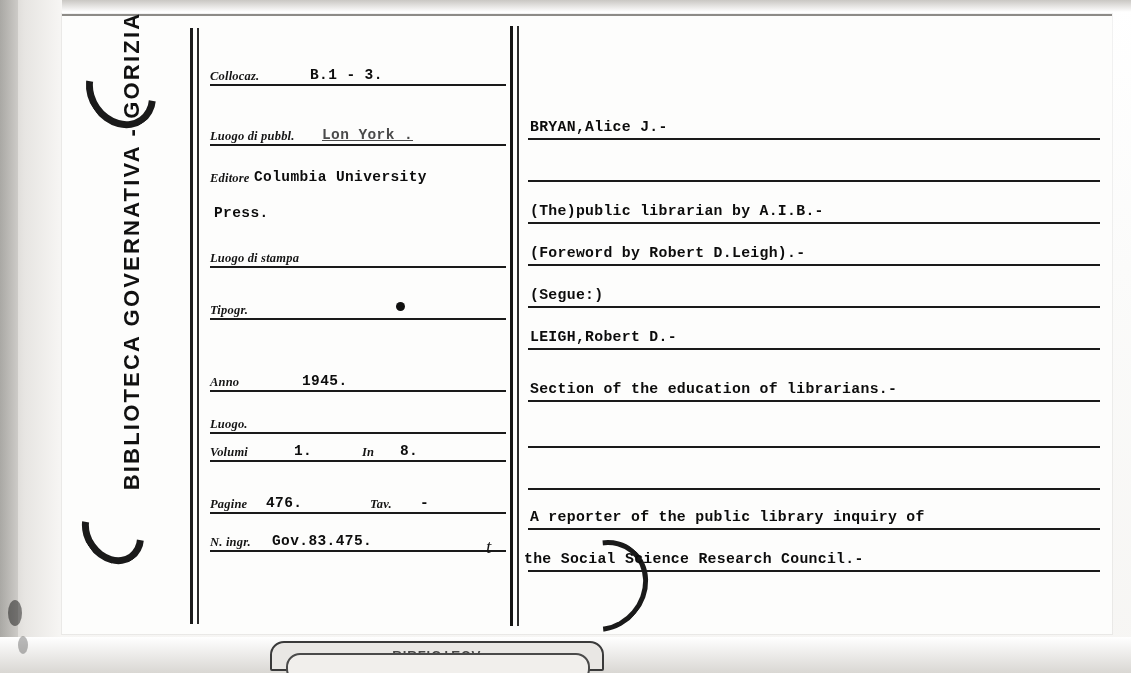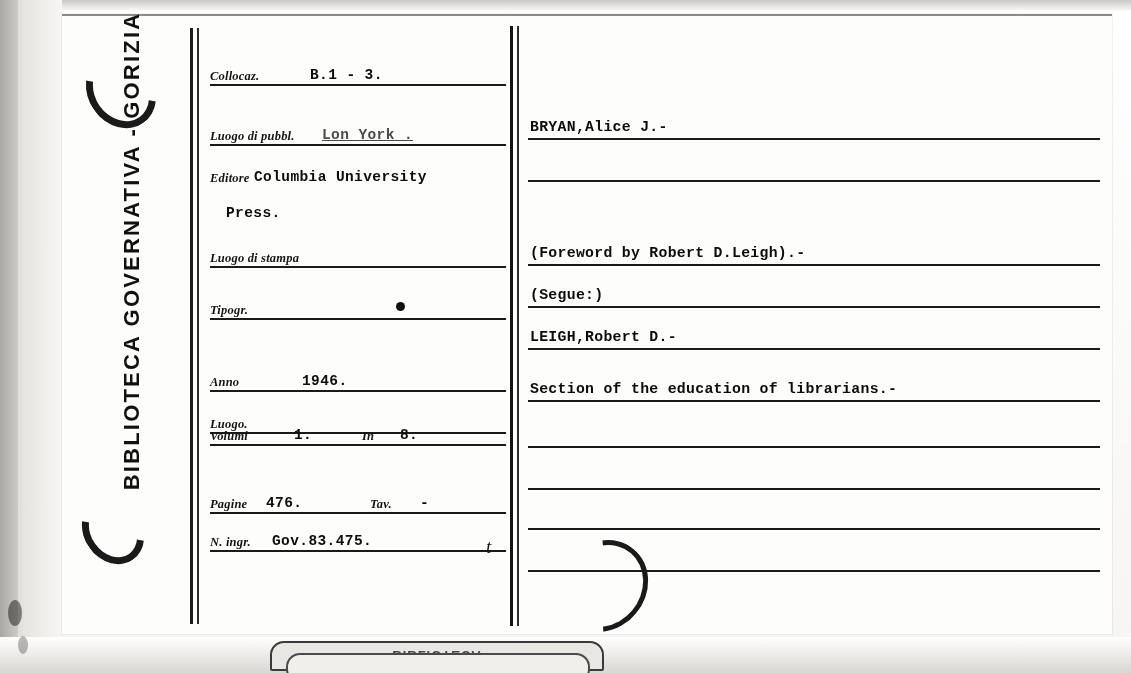--- a/index.html
+++ b/index.html
@@ -157,21 +157,21 @@
     color: #0d0d0d;
     letter-spacing: 0.4px;
     white-space: nowrap;
   }
   .field .value.faint {
     color: #4a4a4a;
     text-decoration: underline;
   }
   .cont-line {
     position: absolute;
-    left: 16px; width: 296px; height: 26px;
+    left: 4px; width: 296px; height: 26px;
   }
   .cont-line .value {
     position: absolute; left: 0; bottom: 3px;
     font-family: "Liberation Mono", monospace;
     font-weight: bold; font-size: 14.5px; color: #0d0d0d;
     letter-spacing: .4px; white-space: nowrap;
   }
 
   
   .desc {
@@ -308,31 +308,31 @@
       </div>
 
       <div class="field" style="top:226px;">
         <span class="label">Luogo di stampa</span>
         <span class="value" style="left:120px;"></span>
         <span class="ruleline"></span>
       </div>
 
       <div class="field" style="top:350px;">
         <span class="label">Anno</span>
-        <span class="value" style="left:92px;">1946.</span>
+        <span class="value" style="left:92px;">1945.</span>
         <span class="ruleline"></span>
       </div>
 
       <div class="field" style="top:392px;">
         <span class="label">Luogo.</span>
         <span class="value" style="left:92px;"></span>
         <span class="ruleline"></span>
       </div>
 
-      <div class="field" style="top:404px;">
+      <div class="field" style="top:420px;">
         <span class="label">Volumi</span>
         <span class="value" style="left:84px;">1.</span>
         <span class="label" style="left:152px;text-align:center;">In</span>
         <span class="value" style="left:190px;">8.</span>
         <span class="ruleline"></span>
       </div>
 
       <div class="field" style="top:472px;">
         <span class="label">Pagine</span>
         <span class="value" style="left:56px;">476.</span>
@@ -353,20 +353,24 @@
 
       <div class="desc-line" style="top:82px;">
         <span class="txt">BRYAN,Alice J.-</span>
         <span class="ruleline"></span>
       </div>
 
       <div class="desc-line" style="top:124px;">
         <span class="ruleline"></span>
       </div>
 
+      <div class="desc-line" style="top:166px;">
+        <span class="txt">(The)public librarian by A.I.B.-</span>
+        <span class="ruleline"></span>
+      </div>
 
       <div class="desc-line" style="top:208px;text-align:center;">
         <span class="txt">(Foreword by Robert D.Leigh).-</span>
         <span class="ruleline"></span>
       </div>
 
       <div class="desc-line" style="top:250px;">
         <span class="txt">(Segue:)</span>
         <span class="ruleline"></span>
       </div>
@@ -383,24 +387,26 @@
 
       <div class="desc-line" style="top:390px;">
         <span class="ruleline"></span>
       </div>
 
       <div class="desc-line" style="top:432px;">
         <span class="ruleline"></span>
       </div>
 
       <div class="desc-line" style="top:472px;">
+        <span class="txt">A reporter of the public library inquiry of</span>
         <span class="ruleline"></span>
       </div>
 
       <div class="desc-line" style="top:514px;">
+        <span class="txt" style="left:-4px;">the Social Science Research Council.-</span>
         <span class="ruleline"></span>
       </div>
 
     </div>
 
     <span class="tick-mark">t</span>
 
   </div>
 
   <div class="bottom-strip">

